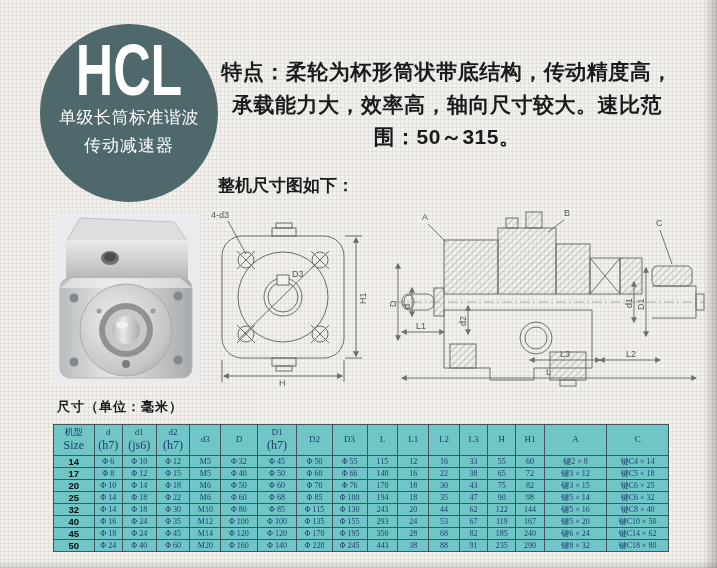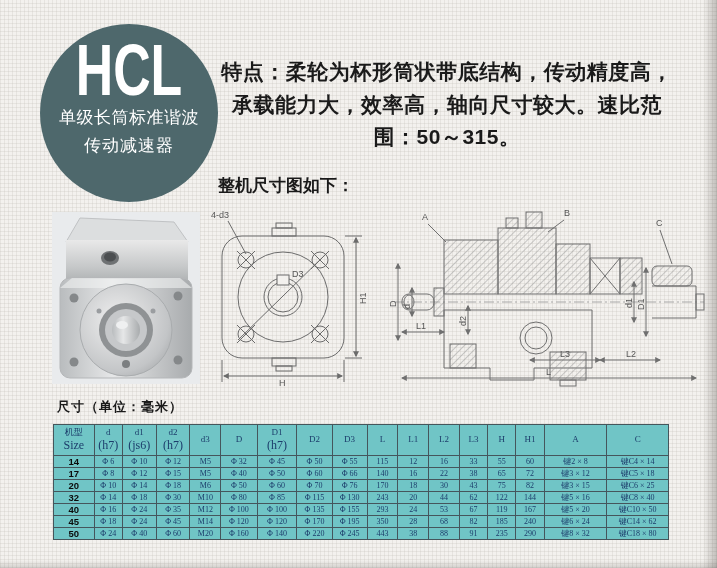--- a/index.html
+++ b/index.html
@@ -353,20 +353,39 @@
           <td>170</td>
           <td>18</td>
           <td>30</td>
           <td>43</td>
           <td>75</td>
           <td>82</td>
           <td>键3 × 15</td>
           <td>键C6 × 25</td>
         </tr>
         <tr>
+          <td class="size">25</td>
+          <td>Φ 14</td>
+          <td>Φ 18</td>
+          <td>Φ 22</td>
+          <td>M6</td>
+          <td>Φ 60</td>
+          <td>Φ 68</td>
+          <td>Φ 85</td>
+          <td>Φ 100</td>
+          <td>194</td>
+          <td>18</td>
+          <td>35</td>
+          <td>47</td>
+          <td>90</td>
+          <td>98</td>
+          <td>键5 × 14</td>
+          <td>键C6 × 32</td>
+        </tr>
+        <tr>
           <td class="size">32</td>
           <td>Φ 14</td>
           <td>Φ 18</td>
           <td>Φ 30</td>
           <td>M10</td>
           <td>Φ 80</td>
           <td>Φ 85</td>
           <td>Φ 115</td>
           <td>Φ 130</td>
           <td>243</td>

